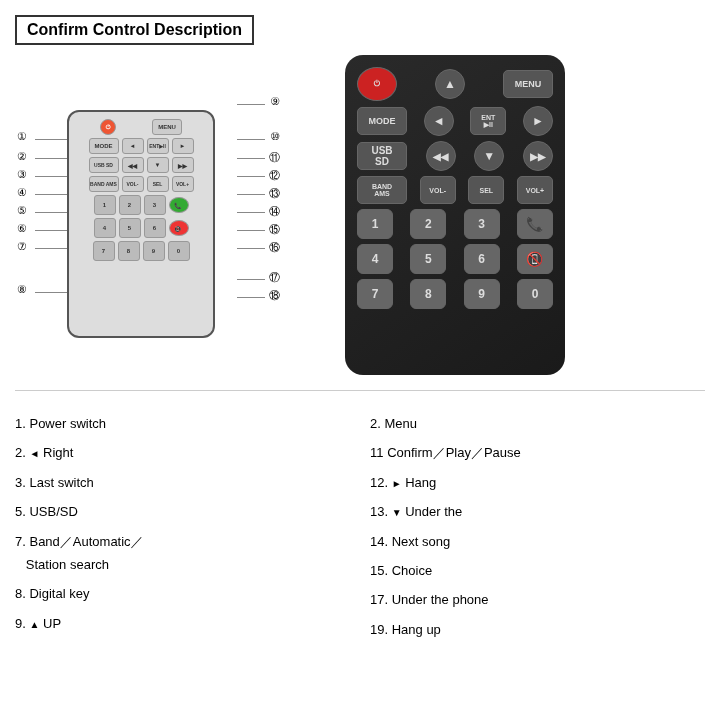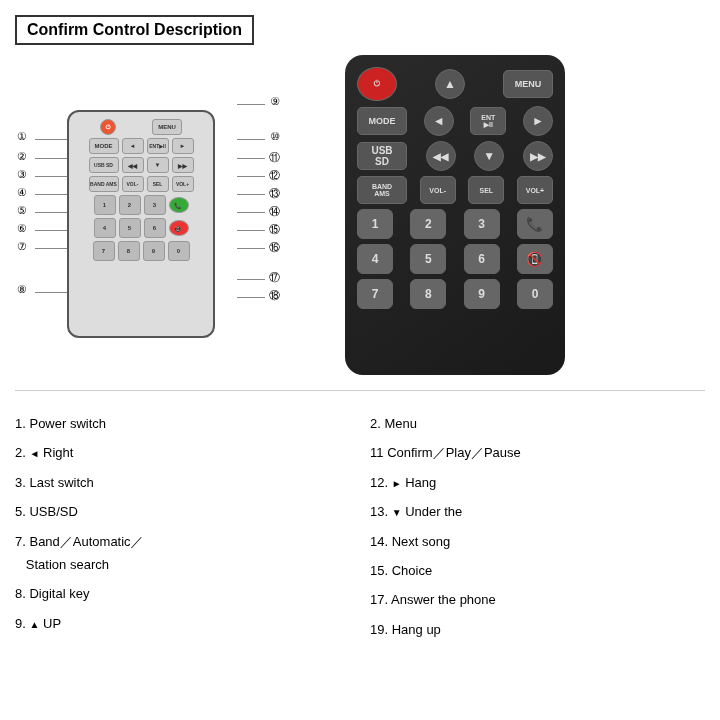--- a/index.html
+++ b/index.html
@@ -314,19 +314,19 @@
         <div class="desc-item"><span>9.</span> <span style="font-size:10px;">▲</span> <span>UP</span></div>
       </div>
 
       <div>
         <div class="desc-item"><span>2.</span> <span>Menu</span></div>
         <div class="desc-item"><span>11</span> <span>Confirm／Play／Pause</span></div>
         <div class="desc-item"><span>12.</span> <span style="font-size:10px;">►</span> <span>Hang</span></div>
         <div class="desc-item"><span>13.</span> <span style="font-size:10px;">▼</span> <span>Under the</span></div>
         <div class="desc-item"><span>14.</span> <span>Next song</span></div>
         <div class="desc-item"><span>15.</span> <span>Choice</span></div>
-        <div class="desc-item"><span>17.</span> <span>Answer the phone</span></div>
+        <div class="desc-item"><span>17.</span> <span>Under the phone</span></div>
         <div class="desc-item"><span>19.</span> <span>Hang up</span></div>
       </div>
     </div>
   </div>
 
 </div>
 
 </body></html>

